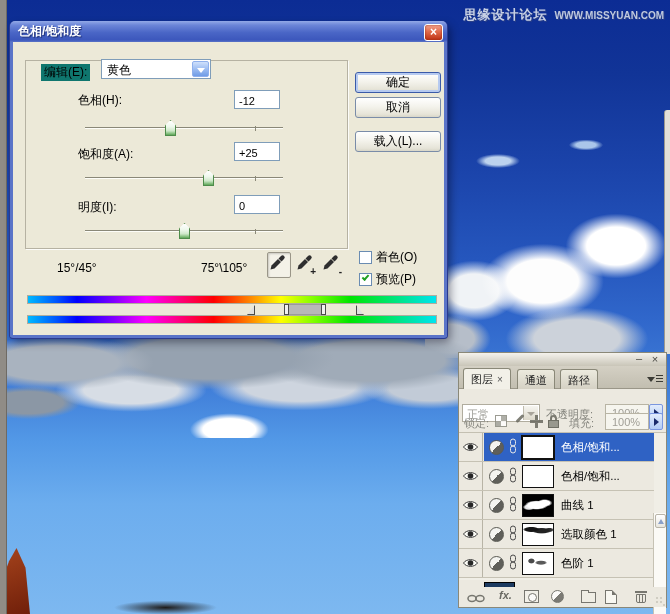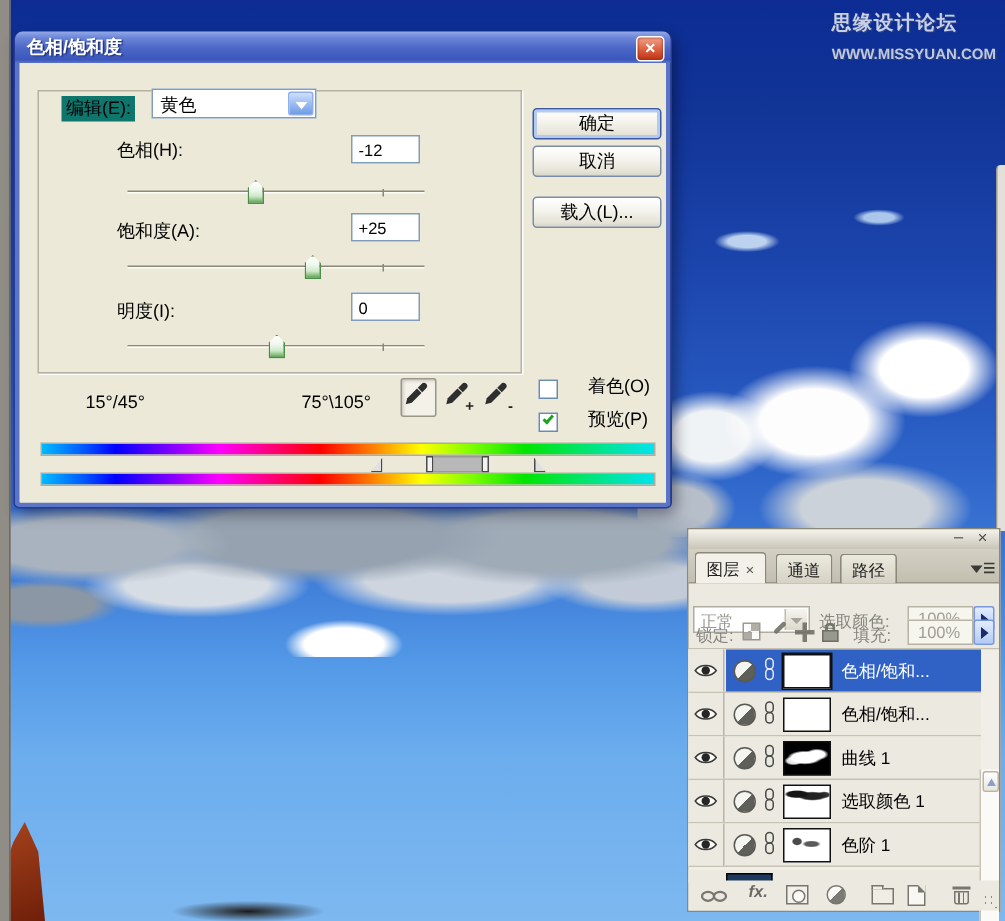--- a/index.html
+++ b/index.html
@@ -41,21 +41,21 @@
       radial-gradient(65px 9px at 34% 19%, rgba(92,46,8,.45), rgba(92,46,8,0) 72%),
       radial-gradient(60px 8px at 8% 37%, rgba(70,34,5,.5), rgba(70,34,5,0) 72%),
       radial-gradient(145px 18px at 58% 72%, rgba(86,96,34,.38), rgba(86,96,34,0) 72%),
       radial-gradient(110px 26px at 28% 98%, rgba(38,19,3,.8), rgba(38,19,3,0) 75%),
       radial-gradient(160px 22px at 70% 100%, rgba(48,24,4,.6), rgba(48,24,4,0) 78%),
       linear-gradient(180deg,#8a4a06 0%,#bd6608 9%,#cf730d 28%,#c4660a 55%,#9c5207 74%,#6f3906 91%,#5a2d05 100%);}
   #rock { left:0px; top:548px; width:30px; height:66px; background:linear-gradient(160deg,#a5431c,#701f0a);
     clip-path:polygon(55% 0,85% 30%,100% 100%,0 100%,10% 45%,30% 20%); }
   #dark-blob { left:98px; top:598px; width:135px; height:16px;
     background:radial-gradient(66px 9px at 50% 60%, rgba(20,10,2,.9), rgba(20,10,2,0) 78%);}
-  #watermark { right:6px; top:6px; display:flex; align-items:baseline; gap:7px;flex-direction:column; }
+  #watermark { right:6px; top:6px; display:flex; align-items:baseline; gap:7px; }
   #watermark .cn { font-size:13px; font-weight:bold; letter-spacing:1px; color:#c7d0e4; text-shadow:1px 1px 0 #2a3f86; }
   #watermark .en { font-size:10px; font-weight:bold; color:#bfc9de; text-shadow:1px 1px 0 #2a3f86; }
   #left-strip { left:0; top:0; width:7px; height:614px; background:#908c86; border-right:1px solid #6e6a64; }
   #right-strip { right:0; top:110px; width:6px; height:244px; background:#e2e0d8; border-left:1px solid #9a9890; border-radius:3px 0 0 0; }
 
   
   #dlg { left:10px; top:22px; width:437px; height:316px; background:#ece9d8;
     border:3px solid #5a74c8; border-top:none; border-radius:5px 5px 3px 3px;
     box-shadow:0 0 0 1px #2a3a8e, 3px 4px 10px rgba(0,0,20,.45); }
   #dlg-title { position:absolute; left:-3px; top:-1px; width:437px; height:21px; border-radius:5px 5px 0 0;
@@ -75,21 +75,21 @@
   .xp-drop:after { content:""; position:absolute; left:4px; top:6px; border-left:4px solid transparent; border-right:4px solid transparent; border-top:5px solid #fff; }
   .numbox { position:absolute; width:46px; height:19px; background:#fff; border:1px solid #7f9db9; font-size:11px; padding:2px 0 0 4px; color:#000; font-family:"Liberation Sans",sans-serif; }
   .track { position:absolute; left:72px; width:198px; height:2px; border-top:1px solid #8a8878; border-bottom:1px solid #fdfdf8; }
   .tick { position:absolute; left:170px; width:1px; height:5px; background:#8a8878; }
   .thumb { position:absolute; width:11px; height:16px; cursor:pointer;
     background:linear-gradient(180deg,#ffffff 0%,#eef8ec 40%,#cfe8ca 70%,#8cc485 88%,#5ea458 100%);
     border:1px solid #4e8c4a; clip-path:polygon(50% 0,100% 34%,100% 100%,0 100%,0 34%); }
   .dropper { position:absolute; width:24px; height:26px; top:230px; background:#ece9d8; border:1px solid transparent; border-radius:2px; cursor:pointer; }
   .dropper.sel { border:1px solid #9a9688; background:#f4f2e8; box-shadow:inset 1px 1px 2px rgba(0,0,0,.18); }
   .dropper .sub { position:absolute; right:1px; bottom:0; font-size:10px; font-weight:bold; color:#222; }
-  .cbx { position:absolute; left:346px; display:flex; align-items:flex-end; gap:20px; cursor:pointer; }
+  .cbx { position:absolute; left:346px; display:flex; align-items:center; gap:4px; cursor:pointer; }
   .cbx .box { width:13px; height:13px; background:#fff; border:1px solid #6a8cb2; position:relative; }
   .cbx .box .check-icon { position:absolute; left:2px; top:1px; width:7px; height:4px; border-left:2px solid #21a121; border-bottom:2px solid #21a121; transform:rotate(-48deg); }
   .cbx .lbl { font-size:12px; }
   .xp-btn { position:absolute; left:342px; width:86px; height:21px; border:1px solid #7a8ca8; border-radius:3px;
     background:linear-gradient(180deg,#ffffff 0%,#f4f3ec 45%,#e6e4d8 85%,#d8d6c8 100%);
     font-size:12px; color:#000; text-align:center; line-height:19px; cursor:pointer; font-family:"Liberation Sans",sans-serif; }
   .xp-btn.default { border-color:#3a5aa8; box-shadow:inset 0 0 0 2px #b6caf0; }
   .huebar { position:absolute; left:14px; width:410px; height:9px; border:1px solid #b0ad9e;
     background:linear-gradient(90deg,
       hsl(196,100%,50%) 0%, hsl(220,100%,50%) 7%, hsl(240,100%,50%) 12%,
@@ -315,21 +315,21 @@
         <span class="tri"></span>
         <span class="bars"></span>
       </div>
   </div>
 
   <div id="p-blend">
     <div id="blend-combo">
       <span>正常</span>
       <span class="drop"></span>
     </div>
-    <span class="p-lbl" style="left:87px; top:5px;">选取颜色:</span>
+    <span class="p-lbl" style="left:87px; top:5px;">不透明度:</span>
     <span class="valbox" style="left:146px; top:2px;">100%</span>
     <span class="spin" style="left:190px; top:2px;"></span>
   </div>
 
   <div id="p-lock">
     <span class="p-lbl" style="left:5px; top:5px;">锁定:</span>
     <span class="lockicon" id="lk-checker"></span>
     <span class="lockicon" id="lk-brush"></span>
     <span class="lockicon" id="lk-move"></span>
     <span class="lockicon" id="lk-lock">

